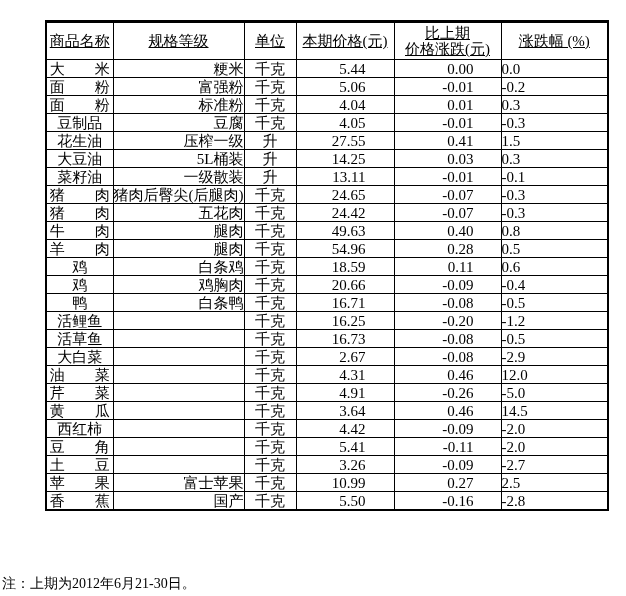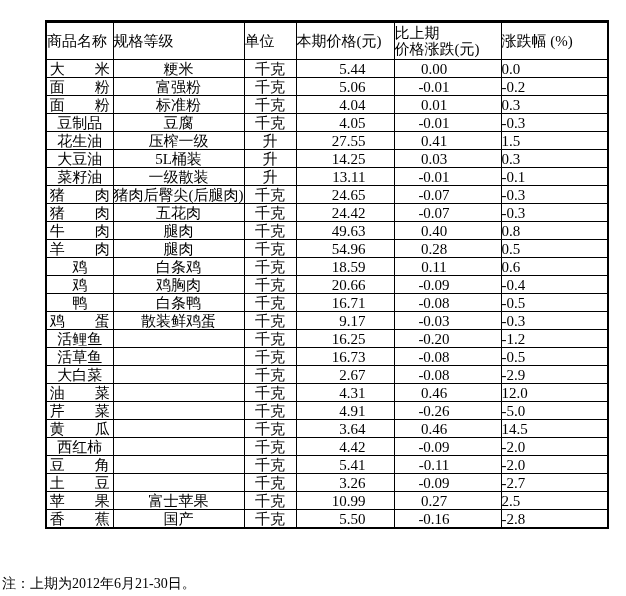--- a/index.html
+++ b/index.html
@@ -29,39 +29,40 @@
     border: 1px solid #000000;
     overflow: hidden;
     font-weight: normal;
     font-size: 15px;
     line-height: 16px;
     padding: 0;
     background: #ffffff;
   }
   .price-table th {
     height: 34px;
-    text-align: left;
+    text-align: center;
     padding: 1px 0;
+    text-decoration: underline;
   }
   .price-table td {
     height: 17px;
     white-space: nowrap;
   }
   col.c-product { width: 67px; }
   col.c-spec    { width: 131px; }
   col.c-unit    { width: 52px; }
   col.c-price   { width: 98px; }
   col.c-change  { width: 107px; }
   col.c-pct     { width: 107px; }
 
   .col-product { text-align: center; }
-  .col-spec    { text-align: center; white-space: normal !important; word-break: break-all; }
+  .col-spec    { text-align: right; white-space: normal !important; word-break: break-all; }
   .col-unit    { text-align: center; }
   .col-price   { text-align: right; padding-right: 28px !important; }
-  .col-change  { text-align: center; padding-right: 27px !important; margin-left: 25px; }
+  .col-change  { text-align: right; padding-right: 27px !important; margin-left: 25px; }
   .col-pct     { text-align: left; padding-right: 18px !important; }
 
   .hdr-line { display: block; }
 
   .footnote {
     position: absolute;
     left: 2px;
     top: 575px;
     font-size: 14px;
     line-height: 18px;
@@ -203,28 +204,20 @@
         </tr>
         <tr>
           <td class="col-product">鸭</td>
           <td class="col-spec">白条鸭</td>
           <td class="col-unit">千克</td>
           <td class="col-price">16.71</td>
           <td class="col-change">-0.08</td>
           <td class="col-pct">-0.5</td>
         </tr>
         <tr>
-          <td class="col-product">鸡　　蛋</td>
-          <td class="col-spec">散装鲜鸡蛋</td>
-          <td class="col-unit">千克</td>
-          <td class="col-price">9.17</td>
-          <td class="col-change">-0.03</td>
-          <td class="col-pct">-0.3</td>
-        </tr>
-        <tr>
           <td class="col-product">活鲤鱼</td>
           <td class="col-spec"></td>
           <td class="col-unit">千克</td>
           <td class="col-price">16.25</td>
           <td class="col-change">-0.20</td>
           <td class="col-pct">-1.2</td>
         </tr>
         <tr>
           <td class="col-product">活草鱼</td>
           <td class="col-spec"></td>

